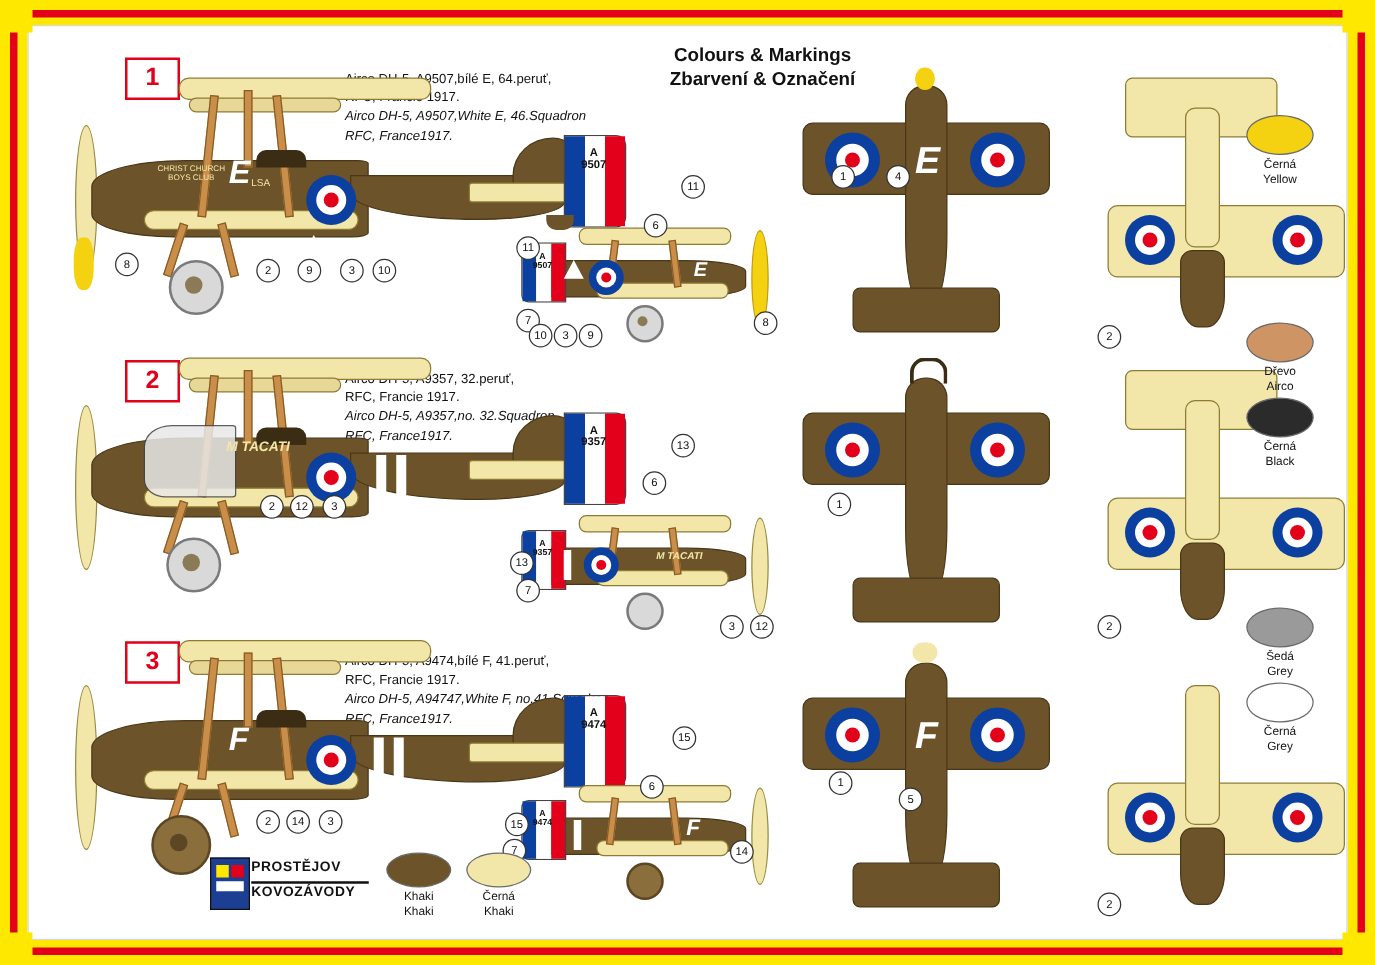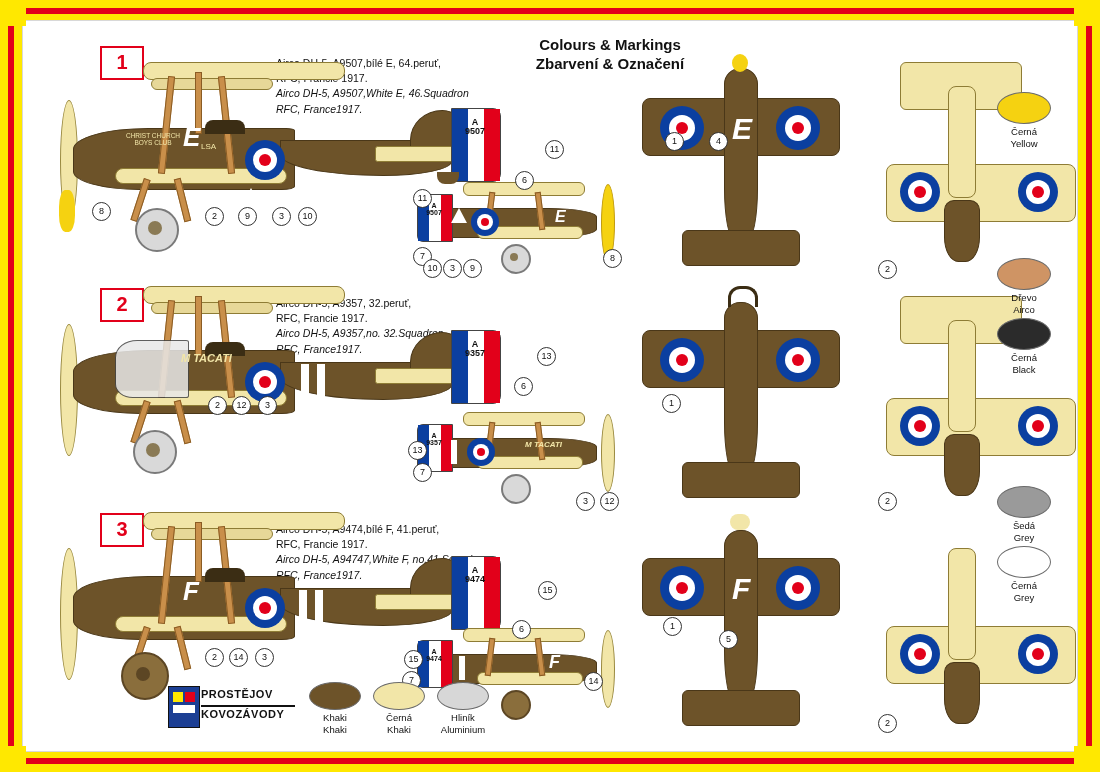--- a/index.html
+++ b/index.html
@@ -475,25 +475,20 @@
   <div class="swatch-wrap" style="left:296px;top:682px;">
     <div class="swatch-small" style="background:#6d5329;"></div>
     <div class="swatch-label">Khaki</div>
     <div class="swatch-label">Khaki</div>
   </div>
   <div class="swatch-wrap" style="left:360px;top:682px;">
     <div class="swatch-small" style="background:#f2e6a8;"></div>
     <div class="swatch-label">Černá</div>
     <div class="swatch-label">Khaki</div>
   </div>
-  <div class="swatch-wrap" style="left:424px;top:682px;">
-    <div class="swatch-small" style="background:#d7d7d7;"></div>
-    <div class="swatch-label">Hliník</div>
-    <div class="swatch-label">Aluminium</div>
-  </div>
 
   <div class="logo">
     <div class="lbox">
       <div class="y"></div>
         <div class="r"></div>
         <div class="w"></div>
     </div>
     <div class="t1">PROSTĚJOV</div>
     <div class="bar"></div>
     <div class="t2">KOVOZÁVODY</div>

